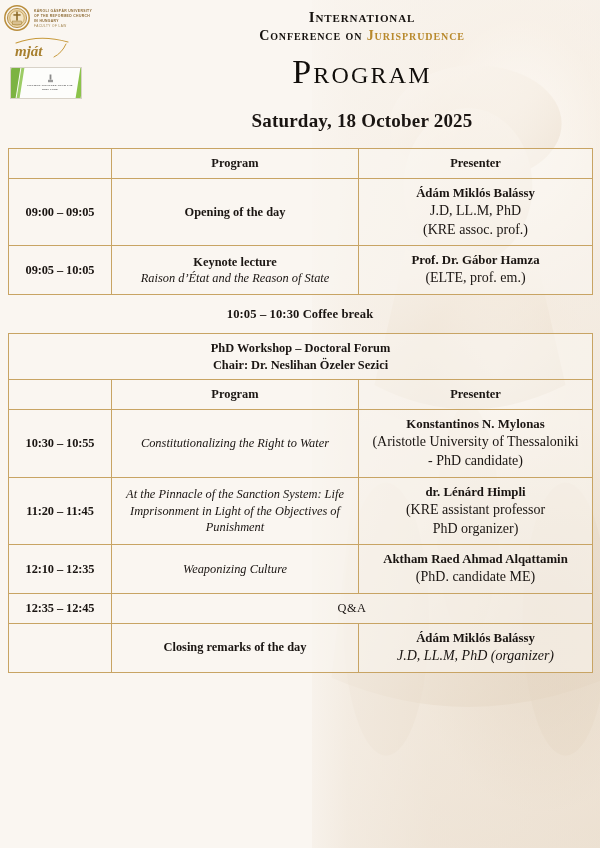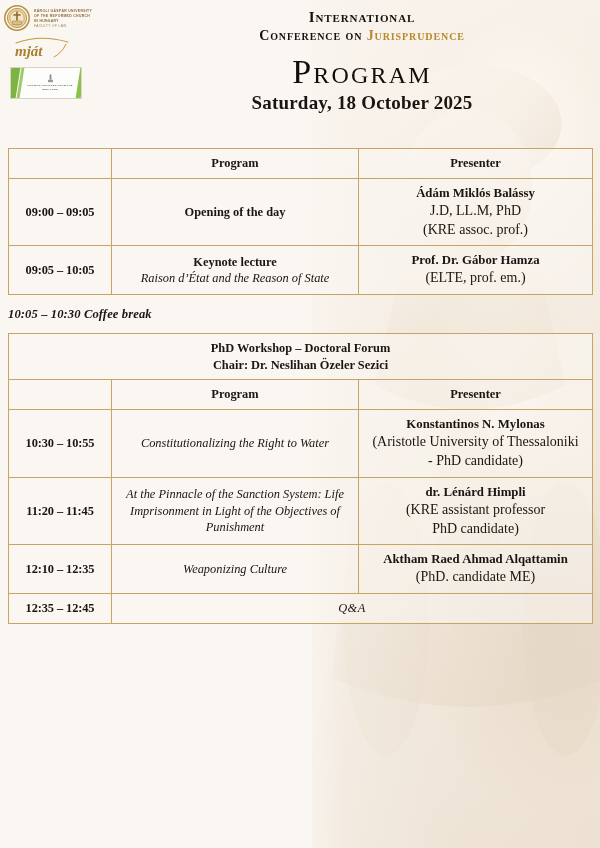--- a/index.html
+++ b/index.html
@@ -130,21 +130,21 @@
     font-variant: small-caps;
     letter-spacing: 2.2px;
     font-weight: 500;
     color: #100d0a;
     margin-top: 9px;
     line-height: 1.05;
   }
   #program-date {
     font-size: 19px;
     font-weight: 700;
-    margin-top: 2px;
+    margin-top: 20px;
     letter-spacing: .2px;
   }
 
   
   #content { position: relative; z-index: 2; padding: 0 8px; }
 
   table.prog {
     width: 584px;
     border-collapse: collapse;
     table-layout: fixed;
@@ -162,27 +162,27 @@
   col.c-prog { width: 247px; }
   col.c-pres { width: 234px; }
 
   .time { font-weight: 700; font-size: 12.6px; letter-spacing: -.1px; }
   .hdr  { font-weight: 700; font-size: 13px; padding-top: 5px; padding-bottom: 5px; }
   .b    { font-weight: 700; font-family: Liberation Serif, serif; }
   .i    { font-style: italic; }
   .sub  { font-size: 14px; }
   .name { font-weight: 700; font-size: 12.8px; }
   .section-head { font-weight: 700; font-size: 13.4px; line-height: 1.45; padding: 7px 6px; }
-  .qa { font-style: italic; font-size: 14px; letter-spacing: .5px; }
+  .qa { font-size: 14px; letter-spacing: .5px; }
 
   #coffee-break {
     position: relative;
     z-index: 2;
+    text-align: center;
     font-weight: 700;
-    font-style: italic;
     font-size: 12.6px;
     padding: 12px 0 11px 0;
     letter-spacing: .1px;
   }
 </style>
 </head>
 <body>
 
 <div id="bg-wrap">
   <div id="bg-left"></div>
@@ -330,36 +330,44 @@
         </td>
       </tr>
 
 
       <tr>
         <td class="time">11:20 – 11:45</td>
         <td class="i">At the Pinnacle of the Sanction System: Life Imprisonment in Light of the Objectives of Punishment</td>
         <td>
           <div class="name">dr. Lénárd Himpli</div>
           <div class="sub">(KRE assistant professor</div>
-          <div class="sub">PhD candidate)</div>
+          <div class="sub">PhD organizer)</div>
         </td>
       </tr>
 
 
       <tr>
         <td class="time">12:10 – 12:35</td>
         <td class="i">Weaponizing Culture</td>
         <td>
           <div class="name">Aktham Raed Ahmad Alqattamin</div>
           <div class="sub">(PhD. candidate ME)</div>
         </td>
       </tr>
 
       <tr>
         <td class="time">12:35 – 12:45</td>
         <td class="qa" colspan="2">Q&amp;A</td>
       </tr>
 
+      <tr>
+        <td class="time"></td>
+        <td class="b">Closing remarks of the day</td>
+        <td>
+          <div class="name">Ádám Miklós Balássy</div>
+          <div class="sub i">J.D, LL.M, PhD (organizer)</div>
+        </td>
+      </tr>
 
     </tbody>
   </table>
 
 </div>
 
 </body></html>

